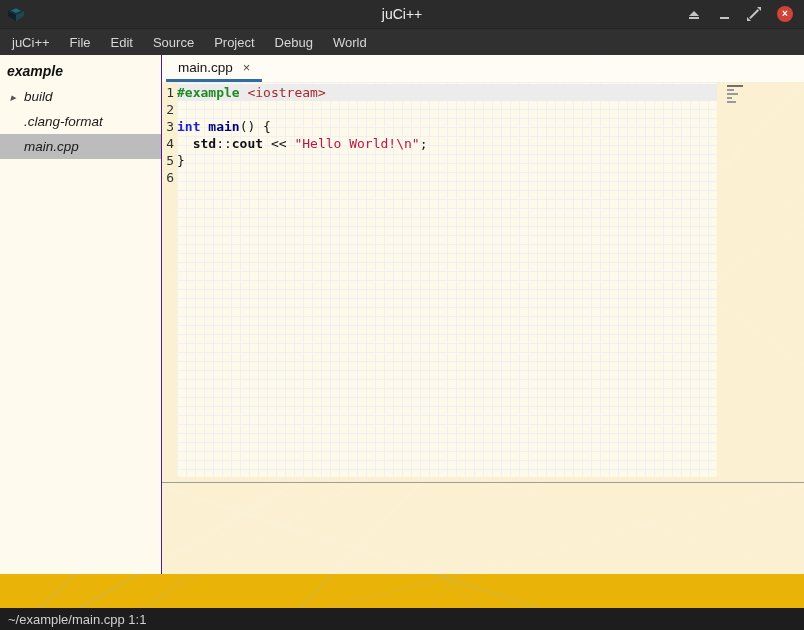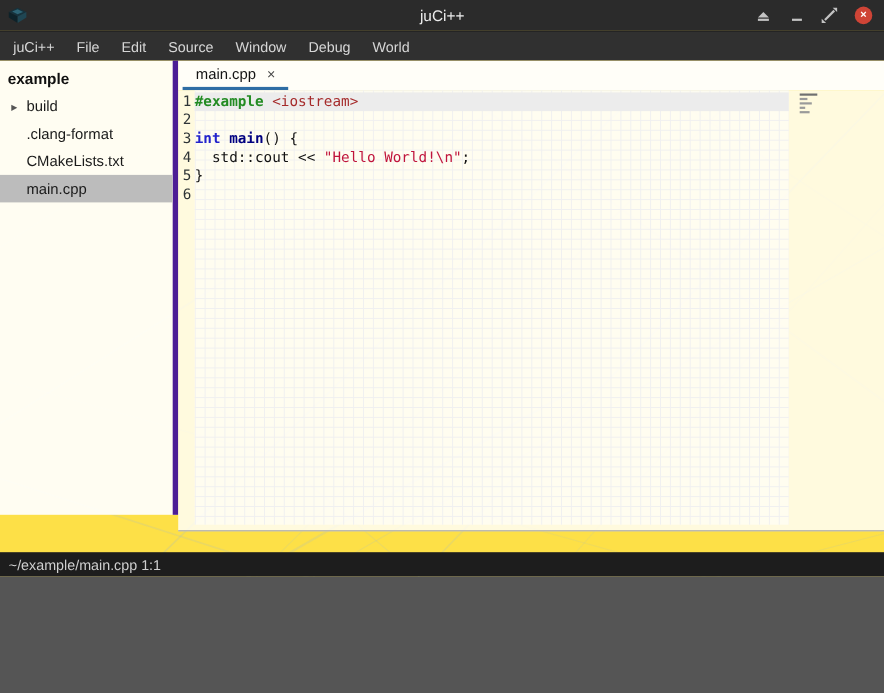--- a/index.html
+++ b/index.html
@@ -1,20 +1,20 @@
 <!DOCTYPE html>
 <html style="--accent: #2e6da4; --close: #cf4436; --pp: #228b22; --inc: #a52a2a; --kw: #2222cc; --fn: #000080; --str: #c0143c; --linenum: #2e3436;"><head>
 <meta charset="utf-8">
 <style>
   * { margin:0; padding:0; box-sizing:border-box; }
   html,body { background:#555; }
   .window {
-    width:804px; height:524px; position:relative; overflow:hidden;
+    width:804px; height:630px; position:relative; overflow:hidden;
     display:flex; flex-direction:column;
-    font-family:"Liberation Sans", sans-serif; background:#fde047;
+    font-family:"Liberation Sans", sans-serif; background:#eab308;
   }
   
   .titlebar {
     height:28px; background:#2b2b2b; flex:0 0 auto;
     display:flex; align-items:center; position:relative; z-index:3;
   }
   .app-icon { width:18px; height:16px; margin-left:7px; }
   .title-text {
     position:absolute; left:0; right:0; text-align:center;
     color:#ececec; font-size:14px; pointer-events:none;
@@ -41,22 +41,22 @@
   .menu-item {
     color:#d6d6d6; font-size:13px; display:flex; align-items:center;
     padding:0 10px; cursor:default;
   }
   
   .content { flex:1 1 auto; position:relative; display:flex; min-height:0; }
   .bg-art { position:absolute; inset:0; z-index:0; }
   
   .sidebar {
     width:162px; flex:0 0 auto; position:relative; z-index:1;
-    background:rgba(255,255,255,0.93); border-right:5px solid #4c1d95;
-    padding-top:5px; overflow:hidden;
+    background:rgba(255,255,255,0.93); border-right:1px solid #4c1d95;
+    padding-top:5px; overflow:hidden;font-style:italic;
   }
   .tree-root { font-size:14px; font-weight:bold; color:#111; padding:3px 8px 5px 7px; }
   .tree-item {
     height:25px; display:flex; align-items:center; font-size:13.5px; color:#1a1a1a;
     padding-left:24px; position:relative; cursor:default;
   }
   .tree-item.selected { background:#bcbcbc; }
   .expander {
     position:absolute; left:7px; top:50%; transform:translateY(-50%);
     font-size:11px; color:#555; width:12px; text-align:center;
@@ -84,21 +84,21 @@
   }
   .code-lines { position:relative; z-index:1; padding-top:2px; font-family:"DejaVu Sans Mono", monospace; font-size:13px; line-height:17px; }
   .line { display:flex; white-space:pre; }
   .ln { width:12px; flex:0 0 auto; text-align:right; padding-right:0; margin-right:3px; color:var(--linenum,#2e3436); }
   .code { flex:1 1 auto; }
   .line.current .code { background:#ececec; }
   .tk-pp  { color:var(--pp,#228b22); font-weight:bold; }
   .tk-inc { color:var(--inc,#a52a2a); }
   .tk-kw  { color:var(--kw,#2222cc); font-weight:bold;text-align:right; }
   .tk-fn  { color:var(--fn,#000080); font-weight:bold;text-align:right; }
-  .tk-b   { color:#111; font-weight:normal; }
+  .tk-b   { color:#111; font-weight:bold; }
   .tk-str { color:var(--str,#c0143c); }
   .tk-pl  { color:#111; }
   .minimap { position:absolute; top:3px; right:57px; width:20px; display:flex; flex-direction:column; gap:2px; align-items:flex-start; }
   .mm-bar { height:2px; background:#9a9a9a; }
   .mm-bar:first-child { background:#707070; }
   .bottom-panel { flex:1 1 auto; border-top:1px solid #9c9c9c; background:rgba(255,255,255,0.82); }
   
   .statusbar {
     height:22px; flex:0 0 auto; background:#1d1d1d; color:#d0d0d0;
     font-size:13px; display:flex; align-items:center; padding-left:8px;
@@ -133,21 +133,21 @@
         </span>
       <span class="close-btn">×</span>
     </div>
   </div>
 
   <div class="menubar">
       <div class="menu-item">juCi++</div>
       <div class="menu-item">File</div>
       <div class="menu-item">Edit</div>
       <div class="menu-item">Source</div>
-      <div class="menu-item">Window</div>
+      <div class="menu-item">Project</div>
       <div class="menu-item">Debug</div>
       <div class="menu-item">World</div>
     </div>
 
   <div class="content">
 
     <svg class="bg-art" viewBox="0 0 804 553" preserveAspectRatio="none">
       <g stroke="#a9bcc4" fill="none">
         <line x1="520" y1="0" x2="0" y2="330" stroke-width="1.5" opacity="0.20"></line>
         <line x1="610" y1="0" x2="40" y2="553" stroke-width="1.5" opacity="0.25"></line>
@@ -169,23 +169,20 @@
     <div class="sidebar">
       <div class="tree-root">example</div>
       <div>
           <div class="tree-item">
             <span class="expander">▸</span>
             <span>build</span>
           </div>
           <div class="tree-item">
             <span>.clang-format</span>
           </div>
-          <div class="tree-item">
-            <span>CMakeLists.txt</span>
-          </div>
           <div class="tree-item selected">
             <span>main.cpp</span>
           </div>
         </div>
     </div>
 
     <div class="main">
       <div class="tabbar">
         <div class="tab">
           <span>main.cpp</span>

